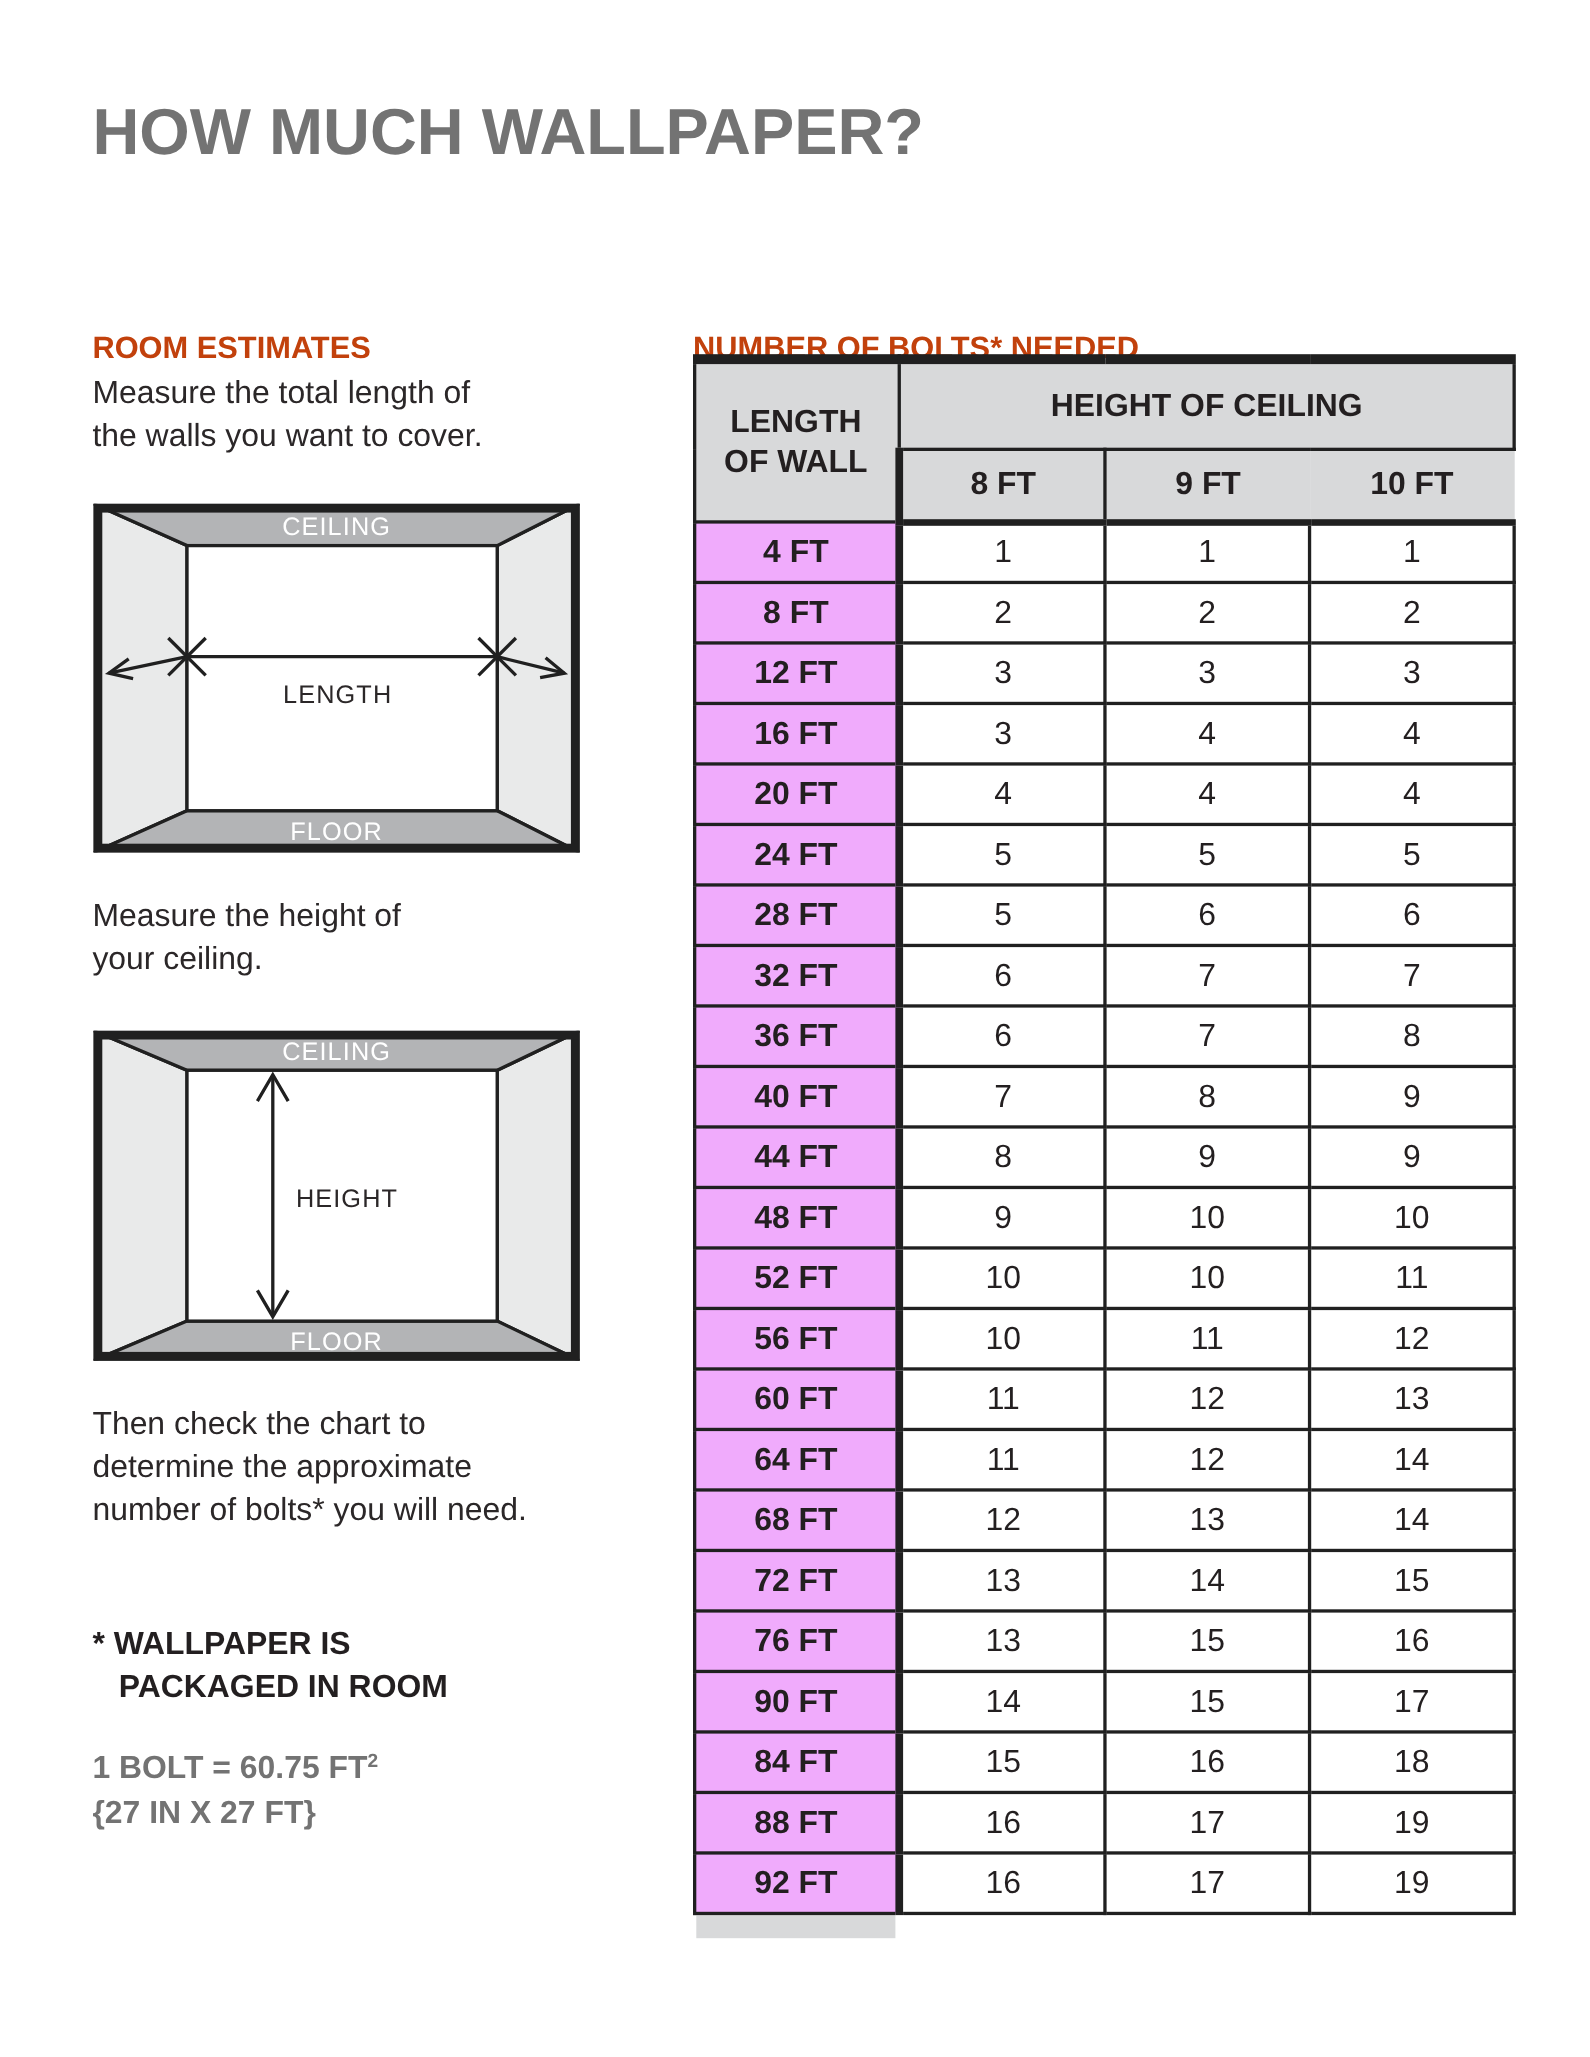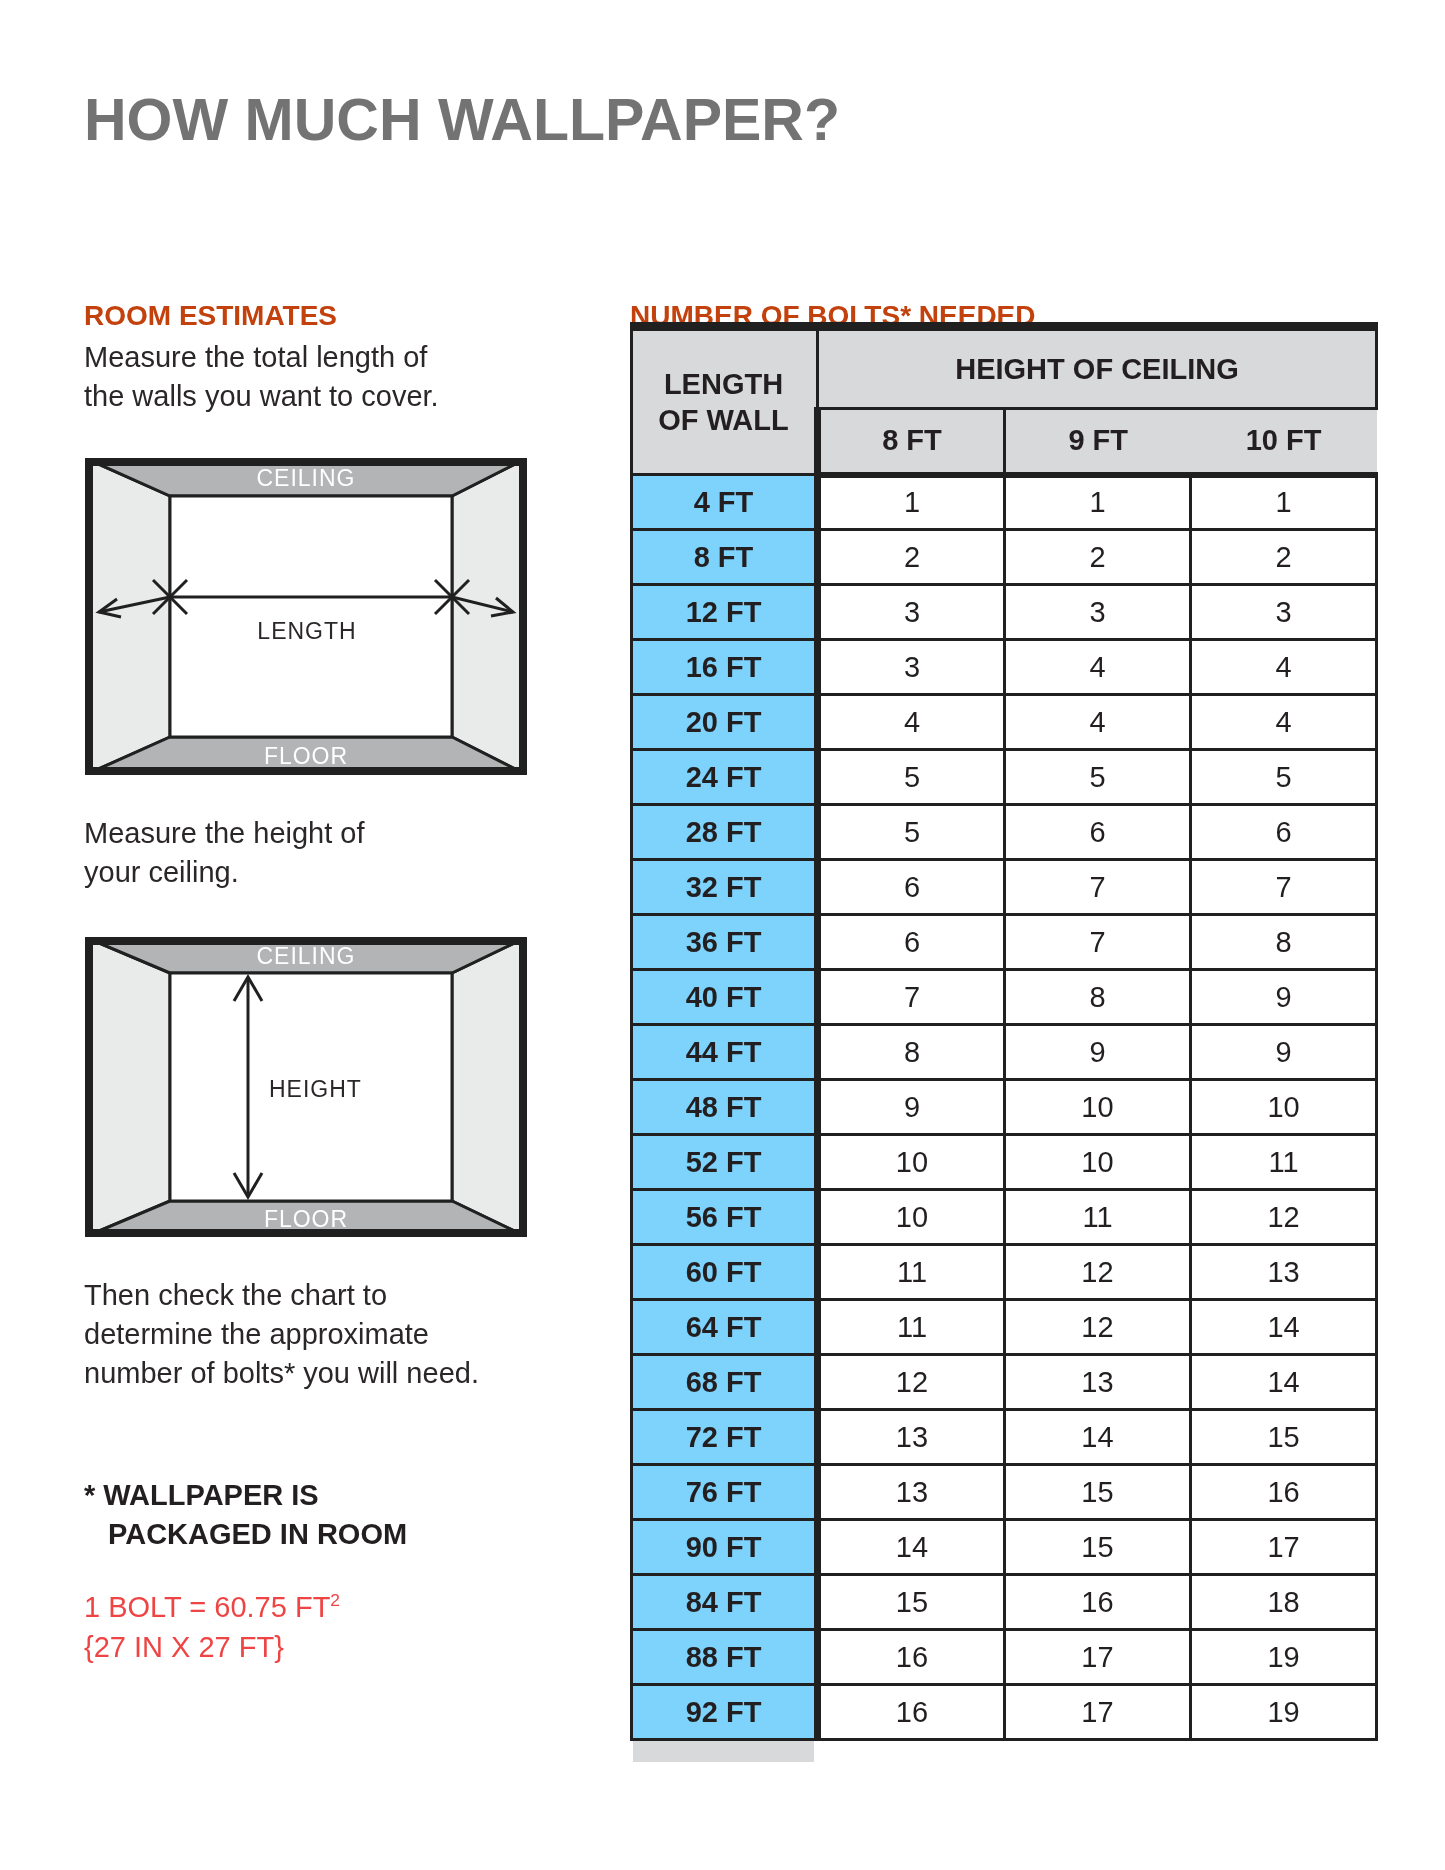--- a/index.html
+++ b/index.html
@@ -14,21 +14,21 @@
   .page-title {
     left:84px; top:90px; font-size:59px; font-weight:bold;
     color:#737373; letter-spacing:0px; line-height:1.05; white-space:nowrap;
   }
   .section-heading {
     font-size:28px; font-weight:bold; color:#c2410c; white-space:nowrap;margin-top:28px;
   }
   .body-text { font-size:29px; line-height:39px; color:#2b2728; }
   .footnote  { font-size:29px; line-height:39px; font-weight:bold; color:#231f20; }
   .footnote .indent { padding-left:24px; }
-  .bolt-info { font-size:29px; line-height:40px; font-weight:normal; color:#ef4444; }
+  .bolt-info { font-size:29px; line-height:40px; font-weight:bold; color:#737373; }
   .bolt-info sup { font-size:60%; }
 
   
   .table-heading { left:630px; top:272px; width:745px; }
   table.bolts {
     position:absolute; left:630px; top:322px;
     border-collapse:collapse; table-layout:fixed; width:745px;
     font-size:29px; color:#231f20;
   }
   table.bolts { border-top:9px solid #202020; }
@@ -38,21 +38,21 @@
   }
   table.bolts thead th { background:#d8d9da; font-weight:bold; }
   tr.group-row   { height:82px; }
   tr.sub-row     { height:66px; }
   tr.sub-row th.mid { border-left:none; border-right:none; }
   th.rowhead { border-right:7px solid #202020; border-bottom:6px solid #202020; line-height:1.25; }
   th.grouphead { border-left:7px solid #202020; border-bottom:3px solid #202020; }
   tr.sub-row th:first-child { border-left:7px solid #202020; }
   tr.sub-row th { border-bottom:6px solid #202020; }
   table.bolts tbody tr { height:55px; }
-  td.row-label { background:#7dd3fc; font-weight:bold; }
+  td.row-label { background:#f0abfc; font-weight:bold; }
   td.val { background:#ffffff; font-weight:normal; }
   td.val.first { border-left:7px solid #202020; }
   .gray-tail { left:633px; top:1740px; width:181px; height:22px; background:#d8d9da; z-index:-1; }
 
   
   svg text { font-family:"Liberation Sans", sans-serif; }
   .diag-label-white { fill:#ffffff; font-size:23px; letter-spacing:1px; }
   .diag-label-dark  { fill:#2b2728; font-size:23px; letter-spacing:1px; }
 </style>
 </head>

